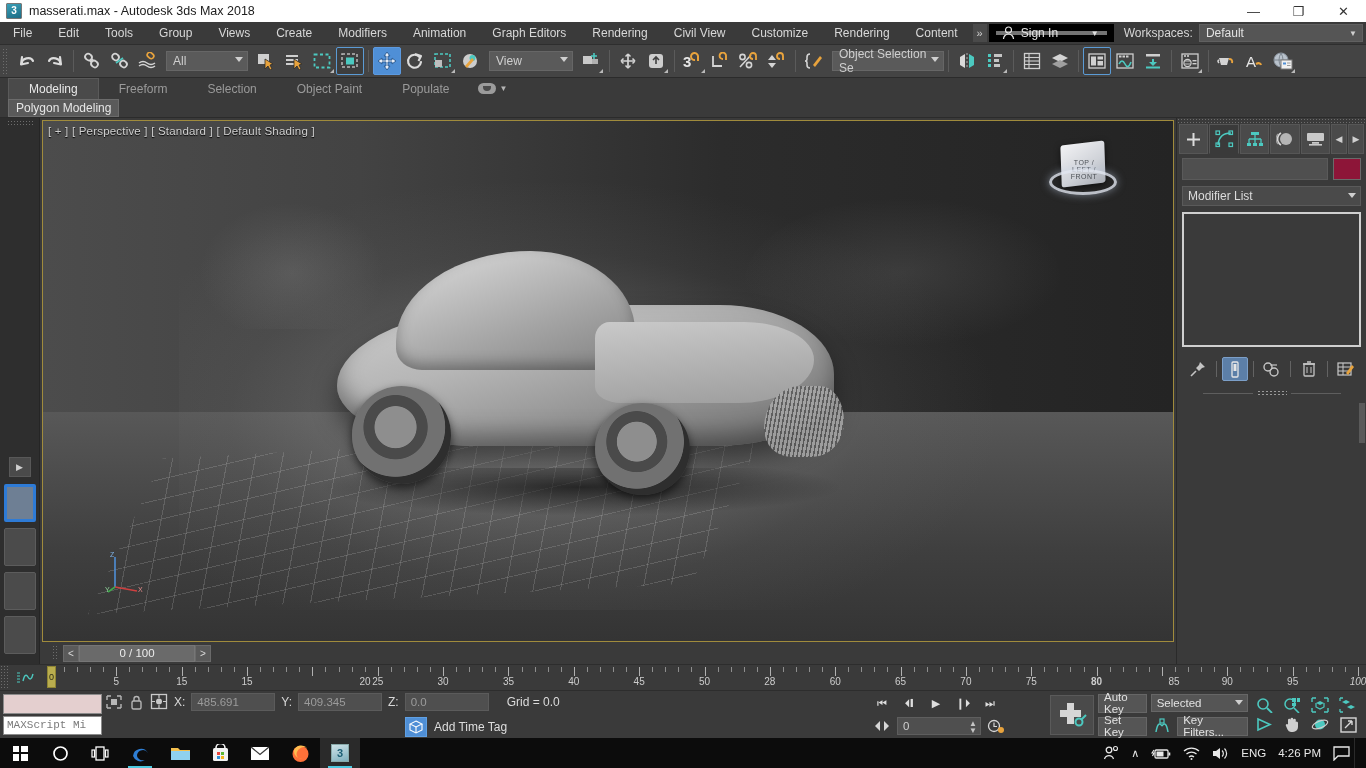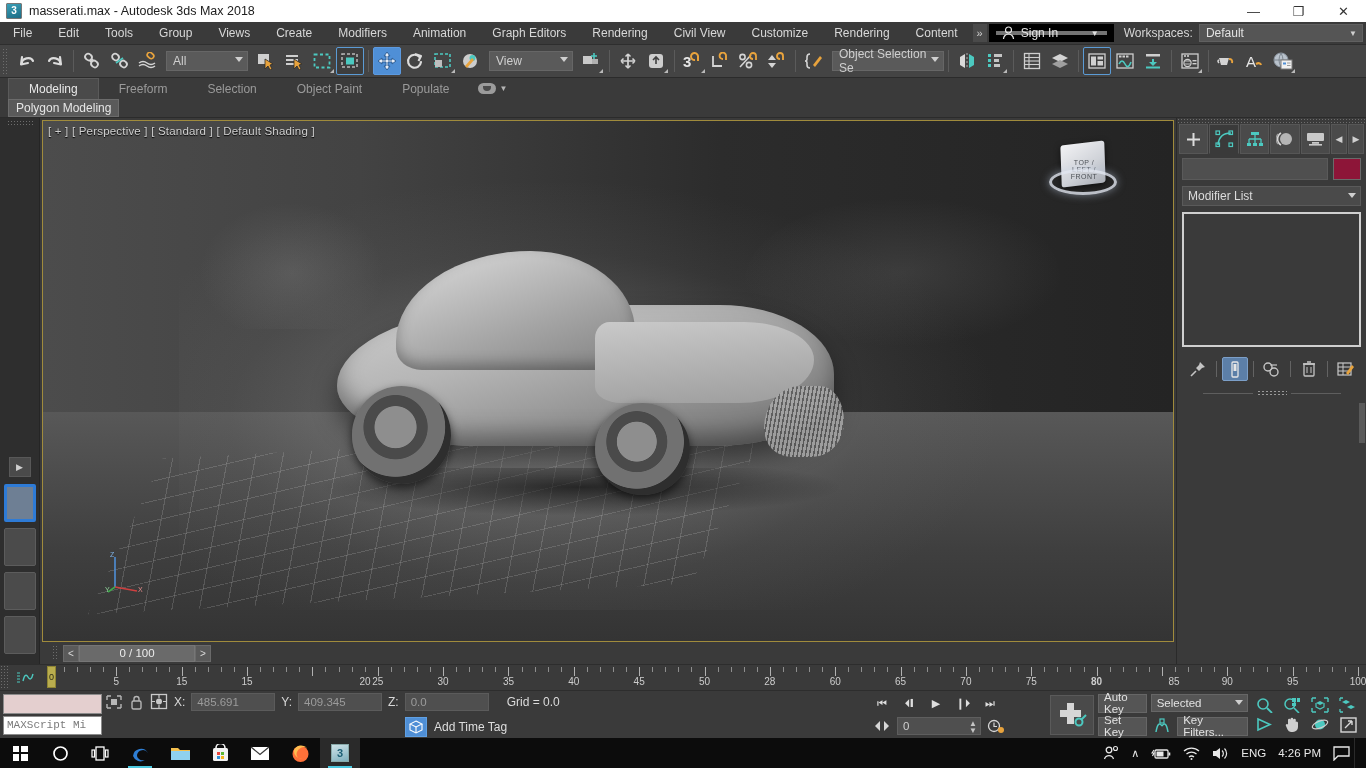--- a/index.html
+++ b/index.html
@@ -931,21 +931,21 @@
         <div class="tick minor" style="left: 1210.44px;"></div>
         <div class="tick minor" style="left: 1223.51px;"></div>
         <div class="tick minor" style="left: 1236.58px;"></div>
         <div class="tick major" style="left: 1249.65px;"></div>
         <div class="tlabel" style="left: 1249.65px;">95</div>
         <div class="tick minor" style="left: 1262.72px;"></div>
         <div class="tick minor" style="left: 1275.79px;"></div>
         <div class="tick minor" style="left: 1288.86px;"></div>
         <div class="tick minor" style="left: 1301.93px;"></div>
         <div class="tick major" style="left: 1315px;"></div>
-        <div class="tlabel" style="left: 1315px;">100</div>
+        <div class="tlabel" style="left: 1315px; font-style: italic;">100</div>
         <div class="playhead" style="left: 4px;">0</div>
       </div>
   </div>
 
   <div class="statusbar">
     <div class="sb-script">
       <div class="sb-listener"></div>
       <div class="sb-mini">MAXScript Mi</div>
     </div>
 

